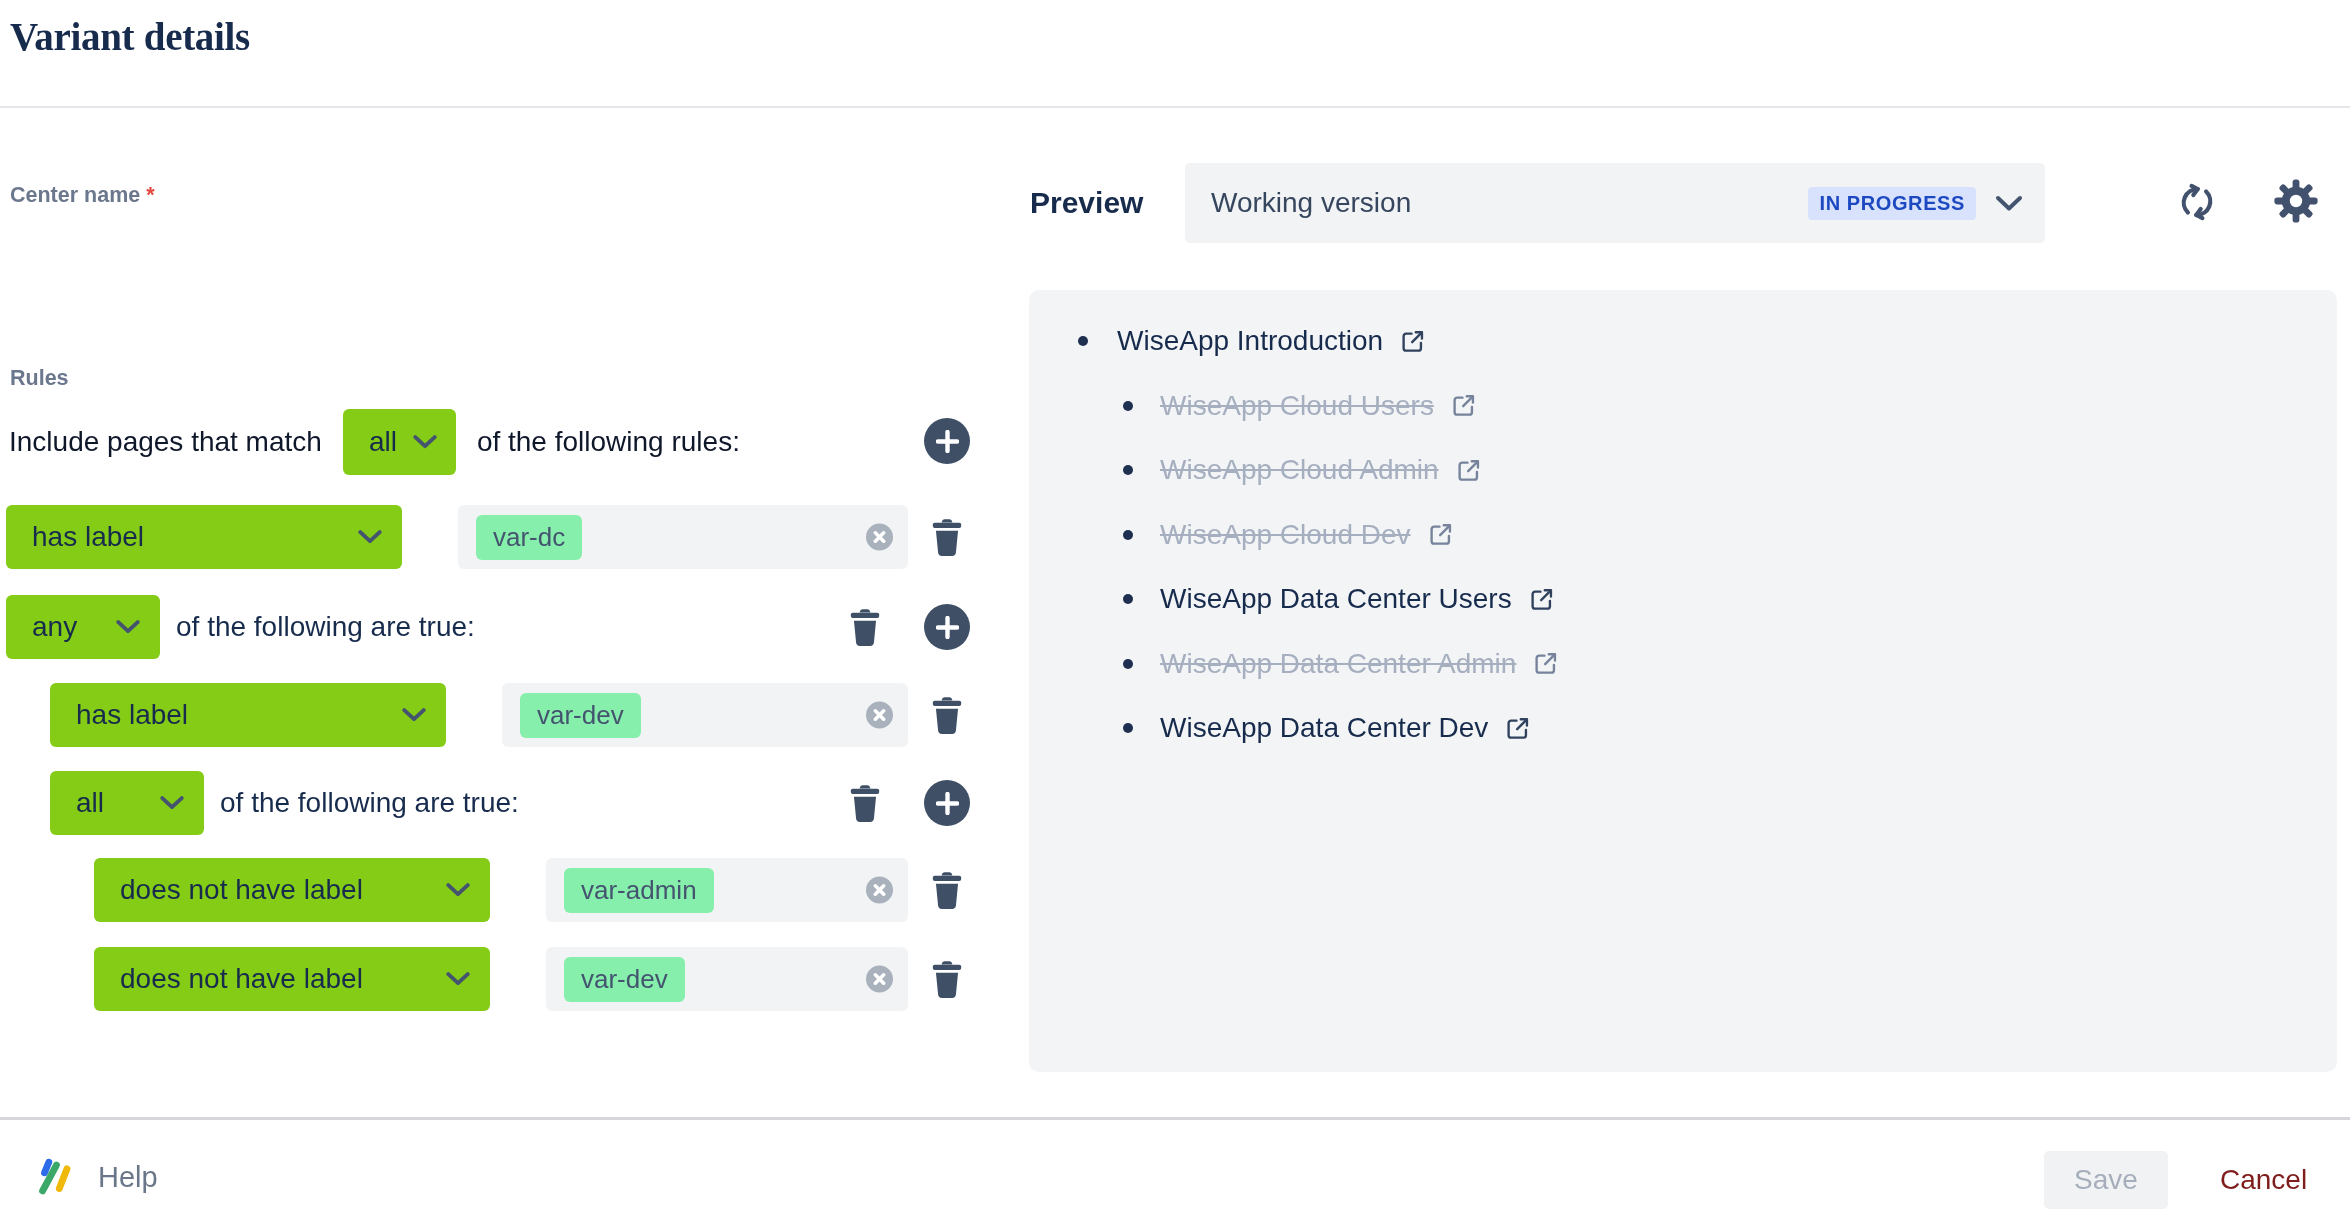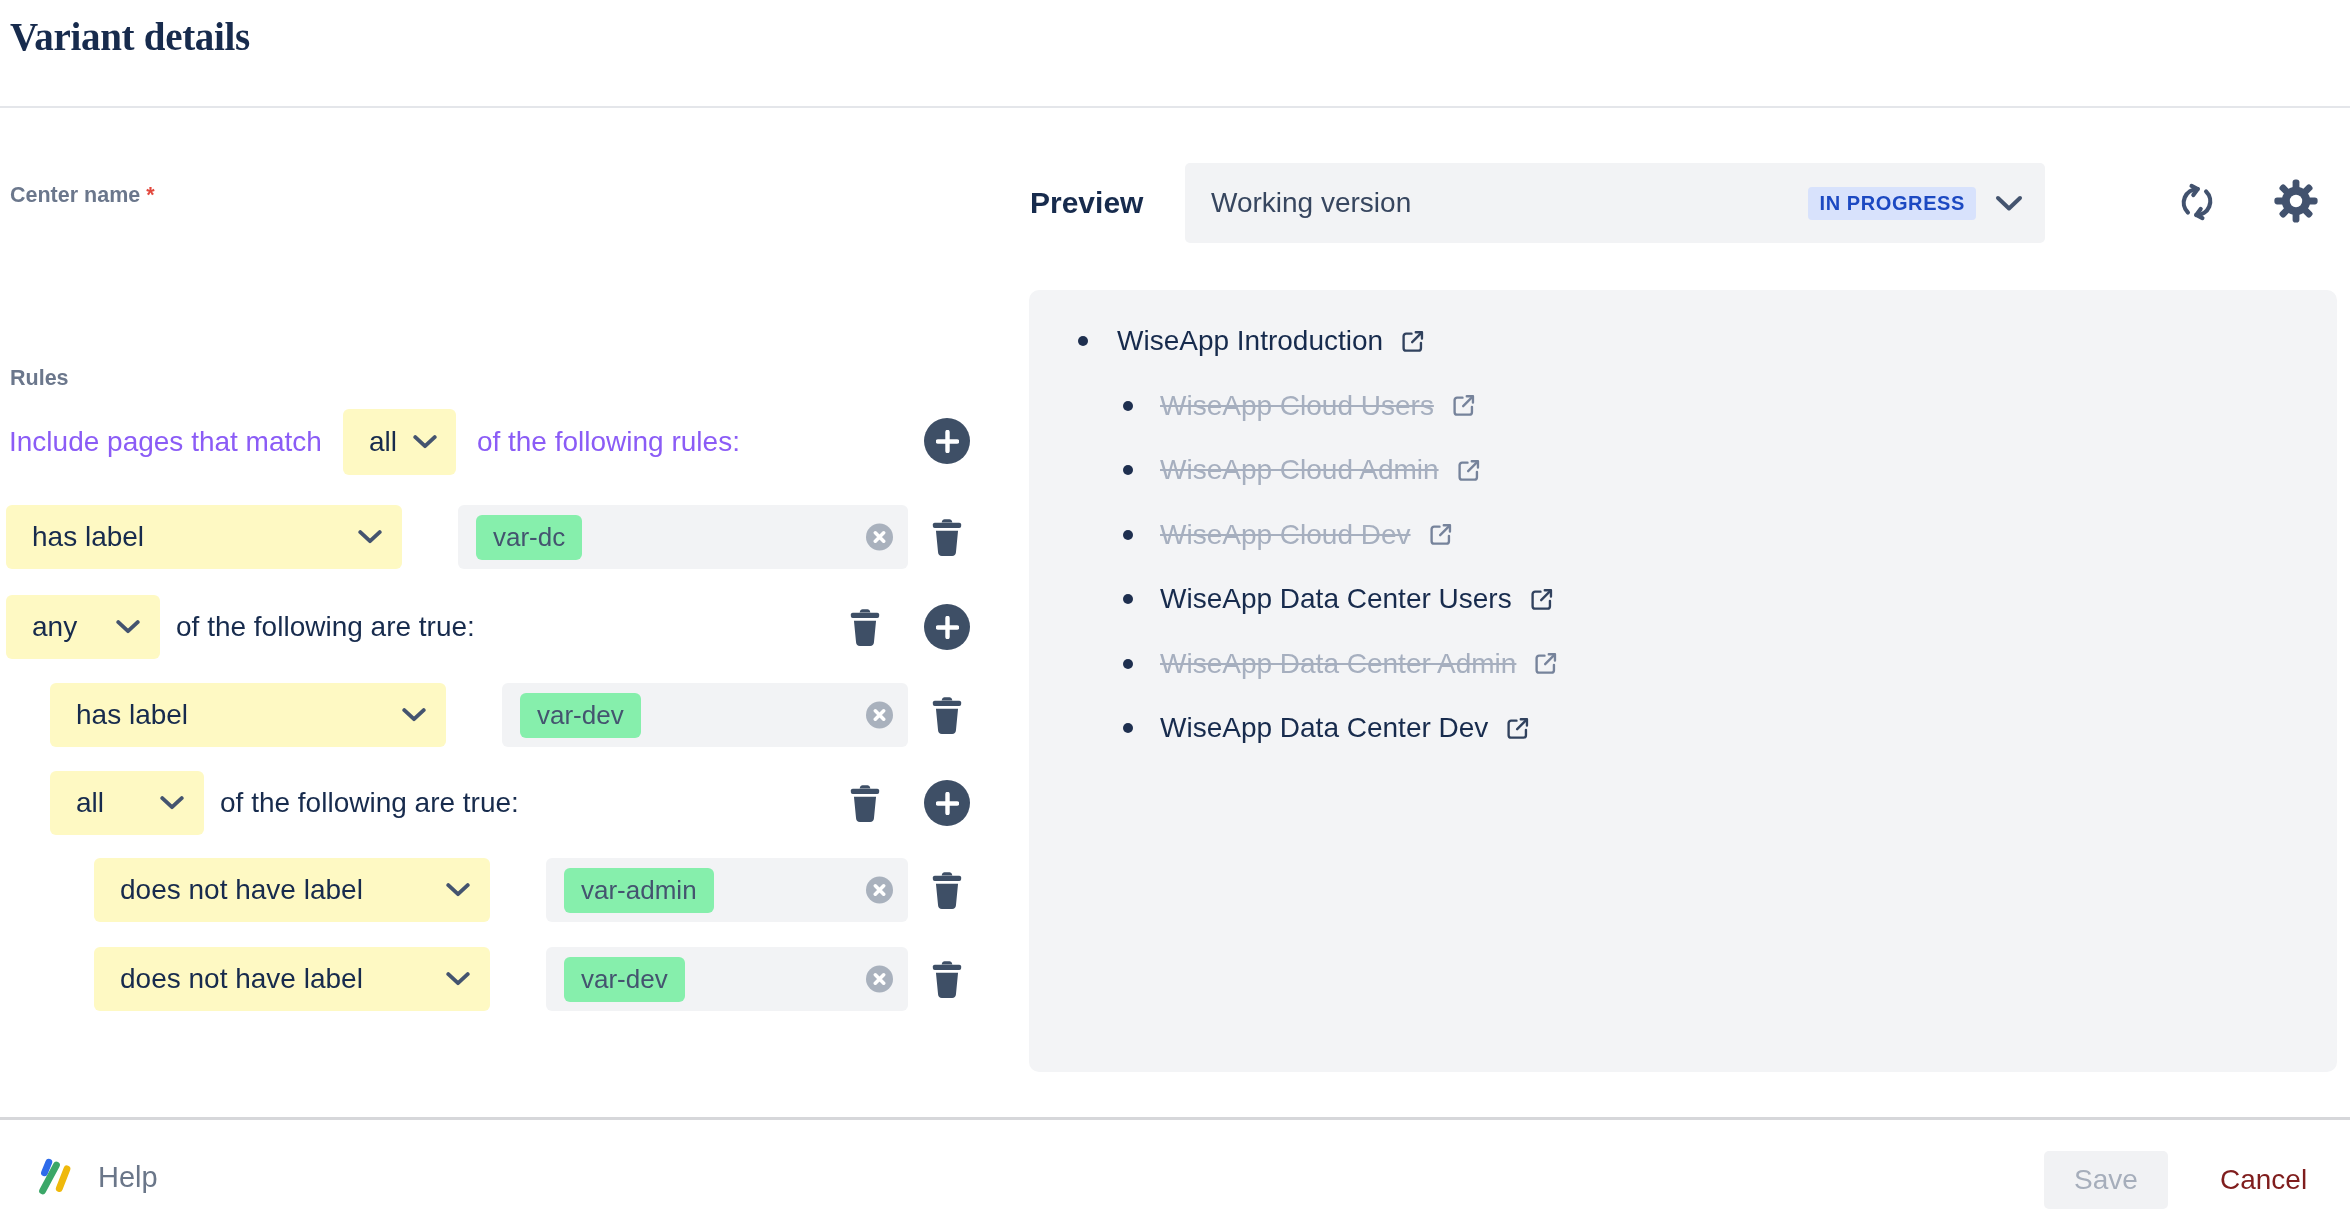--- a/index.html
+++ b/index.html
@@ -18,28 +18,28 @@
   .req { color:#E2483D; margin-left:6px; }
   .name-input {
     position:absolute; left:6px; top:227px; width:979px; height:80px;
     border:2px solid #DFE1E6; border-radius:5px; background:#FAFBFC;
     font-family:inherit; font-size:28px; color:#172B4D; padding:0 24px; outline:none;
   }
   .lbl-rules { left:10px; top:366px; }
 
   .pill {
     display:inline-flex; align-items:center; justify-content:space-between;
-    background:#fef9c3; border-radius:6px; height:64px; padding:0 20px 0 26px;
+    background:#84cc16; border-radius:6px; height:64px; padding:0 20px 0 26px;
     font-size:28px; color:#172B4D; cursor:pointer; border:none; font-family:inherit;
   }
   .pill .chev { margin-left:16px; flex:0 0 auto; display:flex; }
 
   .include-row { position:absolute; left:9px; top:408px; height:68px; display:flex; align-items:center; font-size:28px; color:#172B4D; }
   .include-row .pill { height:66px; width:113px; margin:0 21px; }
-  .rule-text { font-size:28px; color:#8b5cf6; white-space:nowrap; }
+  .rule-text { font-size:28px; color:#0f172a; white-space:nowrap; }
 
   .row { position:absolute; left:0; width:1000px; height:64px; }
   .row .sel { position:absolute; top:0; height:64px; }
   .r1 { top:505px; } .r2 { top:595px;padding-left:47px; } .r3 { top:683px; }
   .r4 { top:771px; } .r5 { top:858px; } .r6 { top:947px; }
 
   .value-field {
     position:absolute; top:0; height:64px; background:#F2F3F5; border-radius:6px;
     display:flex; align-items:center; padding-left:18px;
   }

